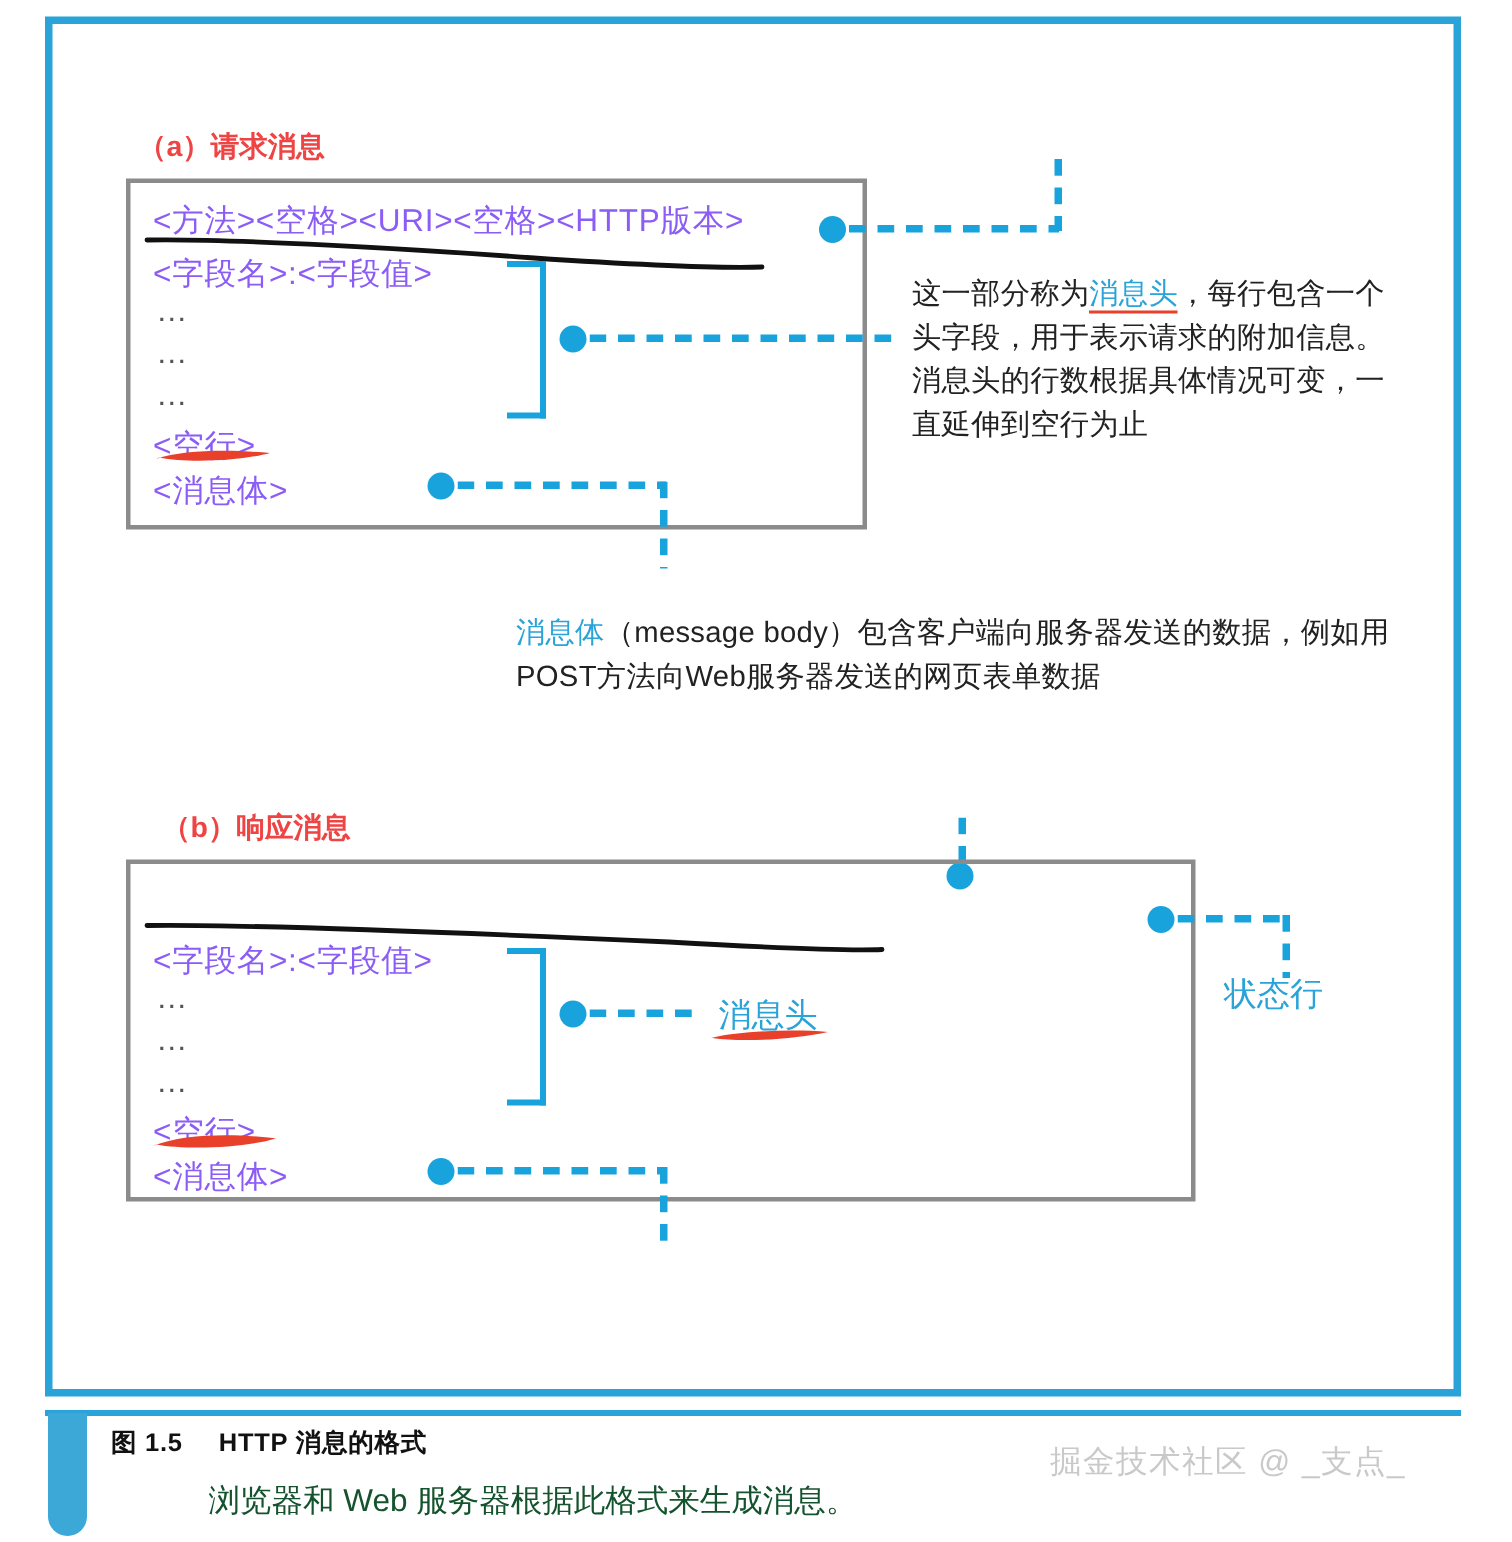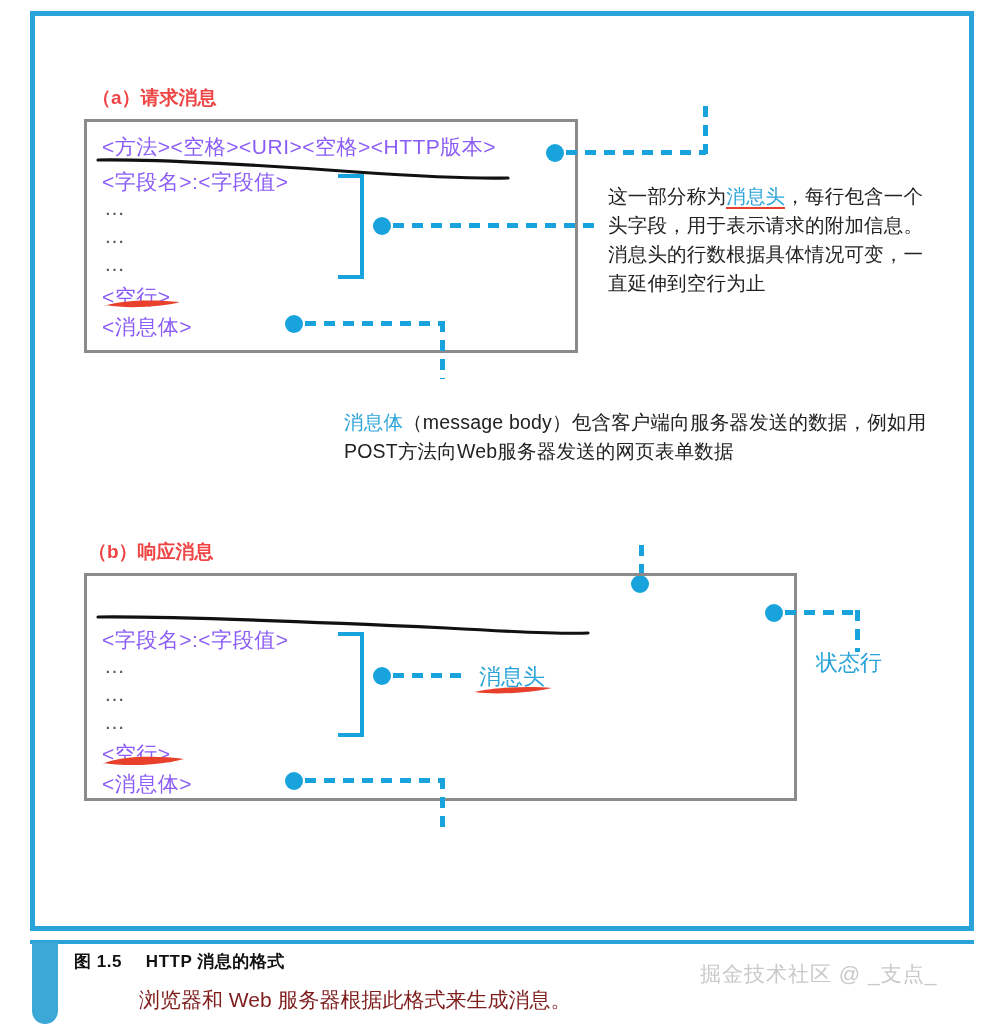--- a/index.html
+++ b/index.html
@@ -60,21 +60,21 @@
     white-space: nowrap;
     color: #111111;
   }
   .caption-title .fignum { margin-right: 24px; }
   .caption-sub {
     position: absolute;
     left: 139px;
     top: 986px;
     font-size: 21px;
     white-space: nowrap;
-    color: #7f1d1d;
+    color: #14532d;
   }
   .watermark {
     position: absolute;
     left: 700px;
     top: 960px;
     font-size: 21px;
     color: #c9c9c9;
     white-space: nowrap;
     letter-spacing: 1px;
   }
@@ -219,21 +219,21 @@
   <div class="dash-v" style="left:703px; top:106px; height:48px;"></div>
 
   <div class="dot" style="left:285px; top:315px;"></div>
   <div class="dash-h" style="left:305px; top:321px; width:139px;"></div>
   <div class="dash-v" style="left:440px; top:321px; height:58px;"></div>
 
   <div class="anno" style="left:344px; top:396px; width:600px;margin-top:12px;">
     <span class="hl">消息体</span><span>（message body）包含客户端向服务器发送的数据，例如用POST方法向Web服务器发送的网页表单数据</span>
   </div>
 
-  <div class="sec-title" style="left:88px; top:539px;">（b）响应消息</div>
+  <div class="sec-title" style="left:108px; top:539px;">（b）响应消息</div>
 
   <div class="dash-v" style="left:639px; top:545px; height:32px;"></div>
   <div class="dot" style="left:631px; top:575px;"></div>
 
   <div class="msgbox" style="left:84px; top:573px; width:713px; height:228px;">
   </div>
 
   <div class="msgline" style="left:102px; top:626px;">&lt;字段名&gt;:&lt;字段值&gt;</div>
   <div class="dots" style="left:104px; top:654px;">…</div>
   <div class="dots" style="left:104px; top:682px;">…</div>

